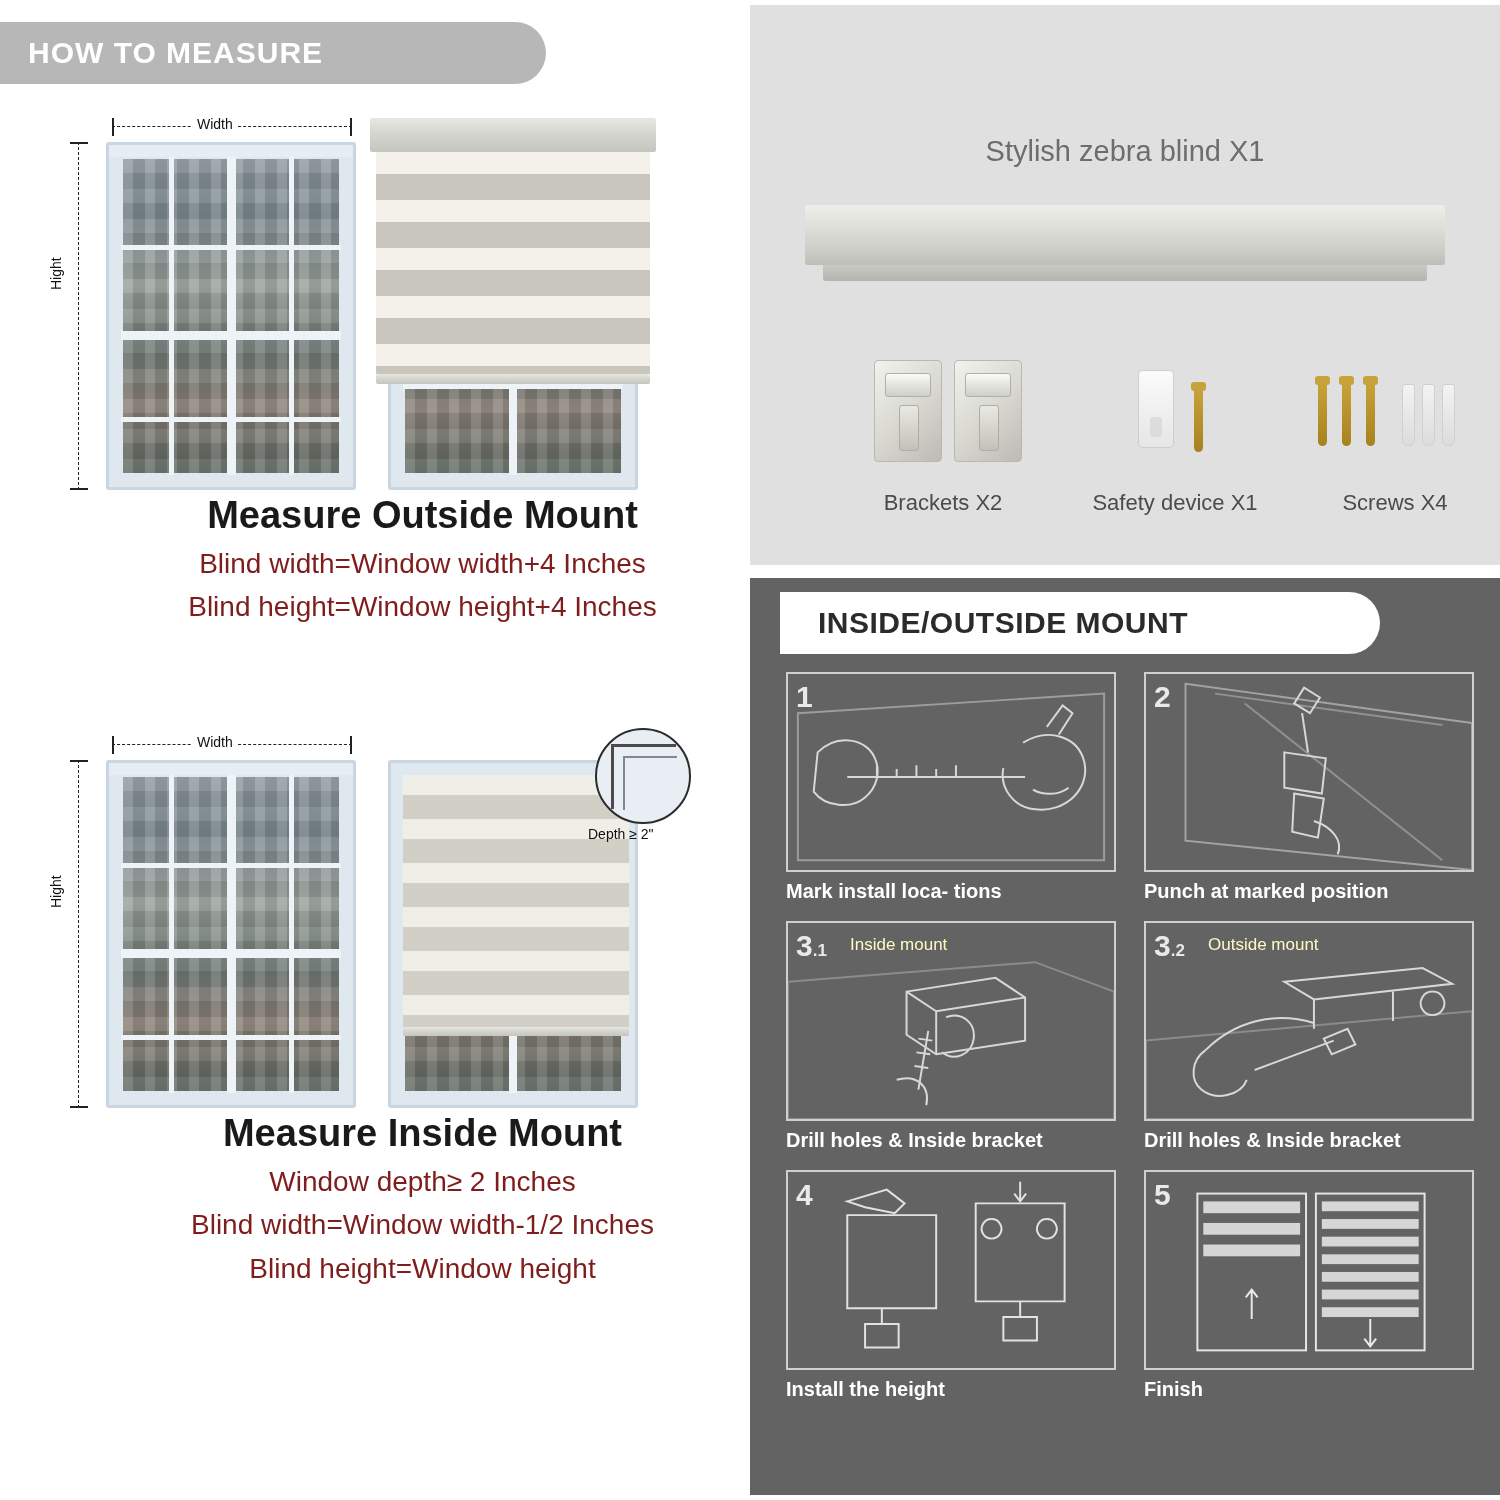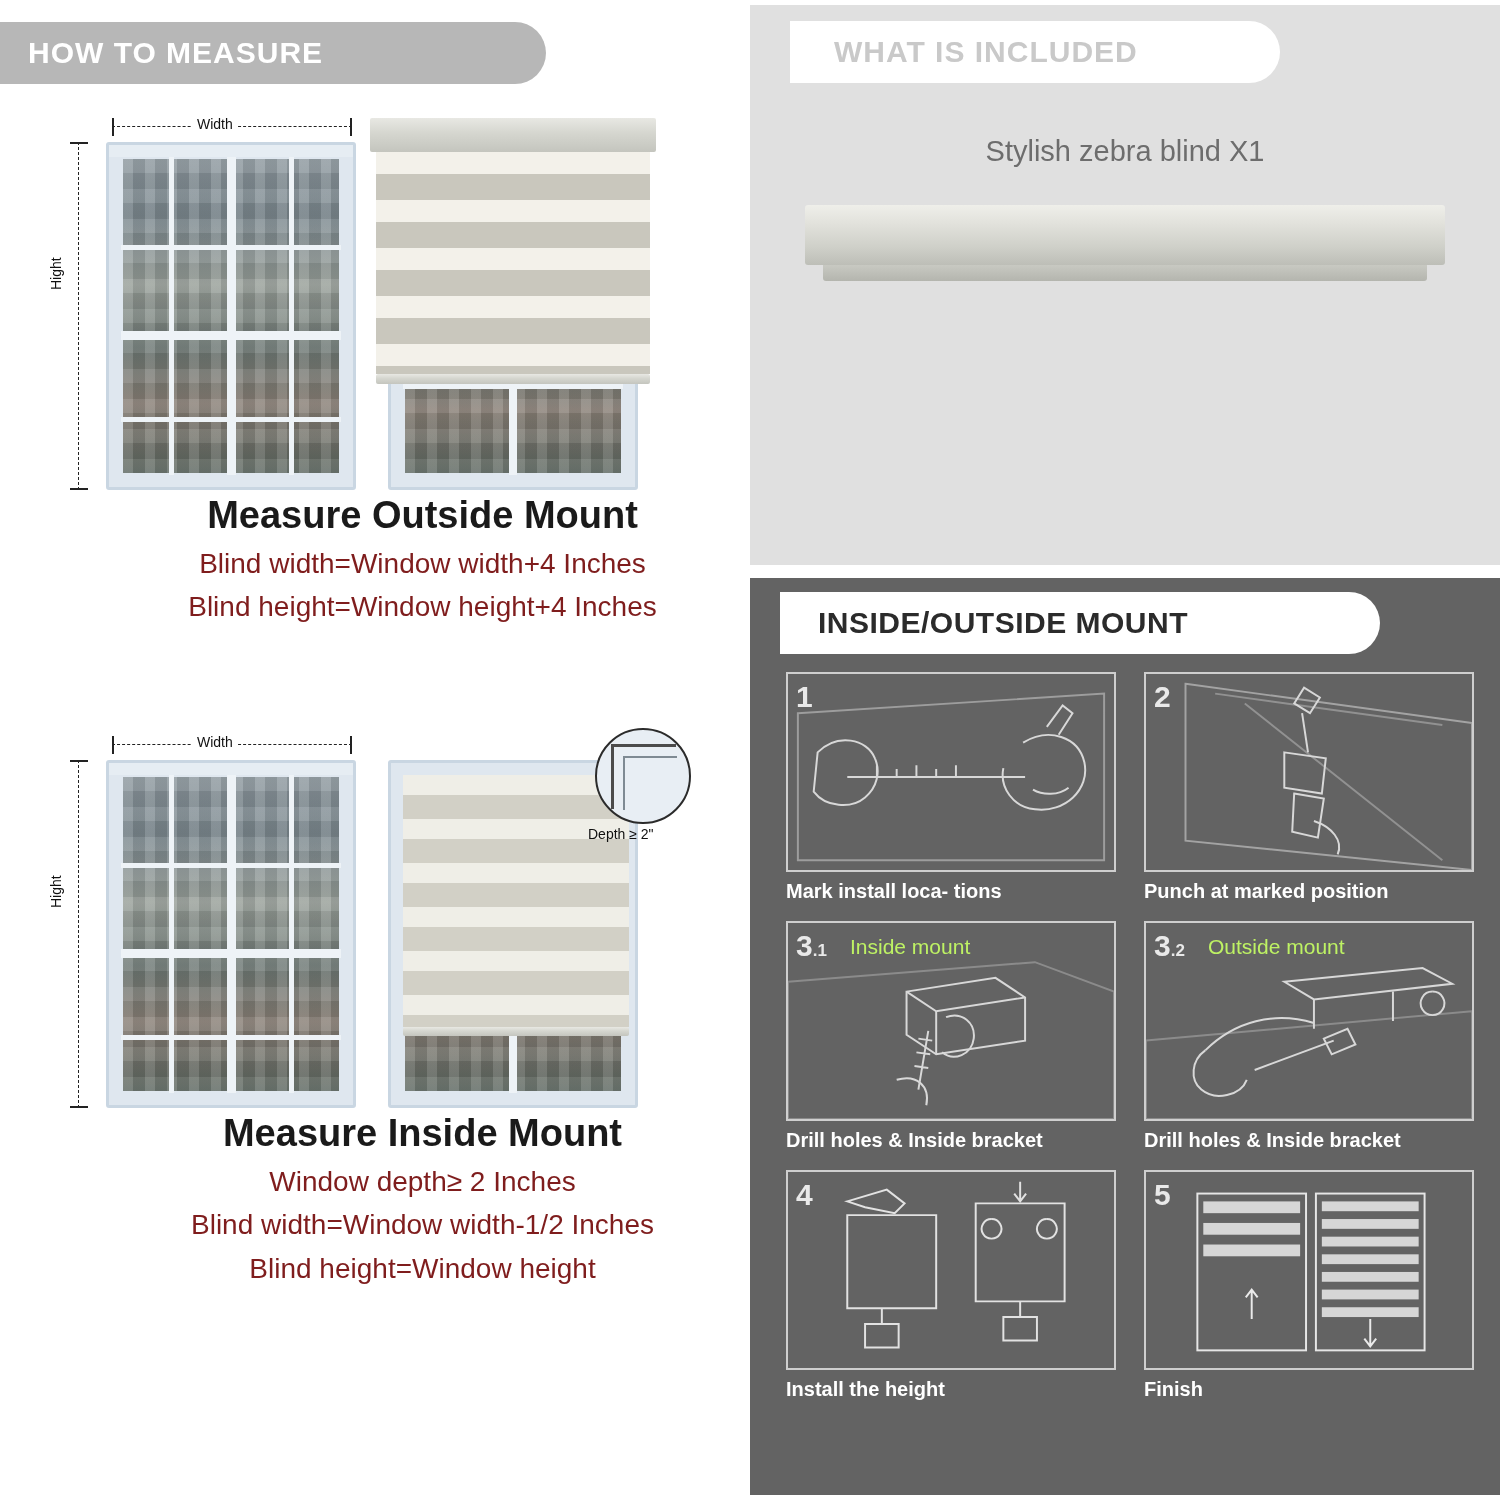--- a/index.html
+++ b/index.html
@@ -347,22 +347,22 @@
     left: 8px; top: 6px;
     font-size: 30px;
     font-weight: bold;
     color: #e9e9e9;
     z-index: 3;
   }
   .step-num .sm { font-size: 17px; }
   .step-inline-title {
     position: absolute;
     left: 62px; top: 12px;
-    font-size: 21px;
-    color: #bef264;
+    font-size: 17px;
+    color: #fef9c3;
     z-index: 3;
   }
   .step-cap {
     margin-top: 8px;
     font-size: 20px;
     color: #ffffff;
     font-weight: bold;
   }
   .line-art { position:absolute; inset:0; }
   .line-art svg { display:block; width:100%; height:100%; }
@@ -462,25 +462,48 @@
       <div class="sub">Window depth≥ 2 Inches</div>
       <div class="sub">Blind width=Window width-1/2 Inches</div>
       <div class="sub">Blind height=Window height</div>
     </div>
 
   </div>
 
   <div class="right-col">
 
     <div class="included-panel">
-      <div class="banner-white">WHAT IS INCLUDED</div>
       <div class="included-title">Stylish zebra blind X1</div>
 
       <div class="rail-big"></div>
 
+      <div class="parts-row">
+
+        <div class="part" style="left:78px; top:0; width:230px; height:180px;">
+          <div class="bracket" style="left:46px; top:10px;"></div>
+          <div class="bracket" style="left:126px; top:10px;"></div>
+          <div class="part-label">Brackets X2</div>
+        </div>
+
+        <div class="part" style="left:310px; top:0; width:230px; height:180px;">
+          <div class="safety" style="left:78px; top:20px;"></div>
+          <div class="screw head" style="left:134px; top:38px;"></div>
+          <div class="part-label">Safety device X1</div>
+        </div>
+
+        <div class="part" style="left:540px; top:0; width:210px; height:180px;">
+          <div class="screw head" style="left:28px; top:32px;"></div>
+          <div class="screw head" style="left:52px; top:32px;"></div>
+          <div class="screw head" style="left:76px; top:32px;"></div>
+          <div class="anchor" style="left:112px; top:34px;"></div>
+          <div class="anchor" style="left:132px; top:34px;"></div>
+          <div class="anchor" style="left:152px; top:34px;"></div>
+          <div class="part-label">Screws X4</div>
+        </div>
+      </div>
     </div>
 
     <div class="mount-panel">
       <div class="banner-white2">INSIDE/OUTSIDE MOUNT</div>
 
       <div class="steps">
 
         <div class="step">
           <div class="step-img">
             <div class="step-num">1</div>

